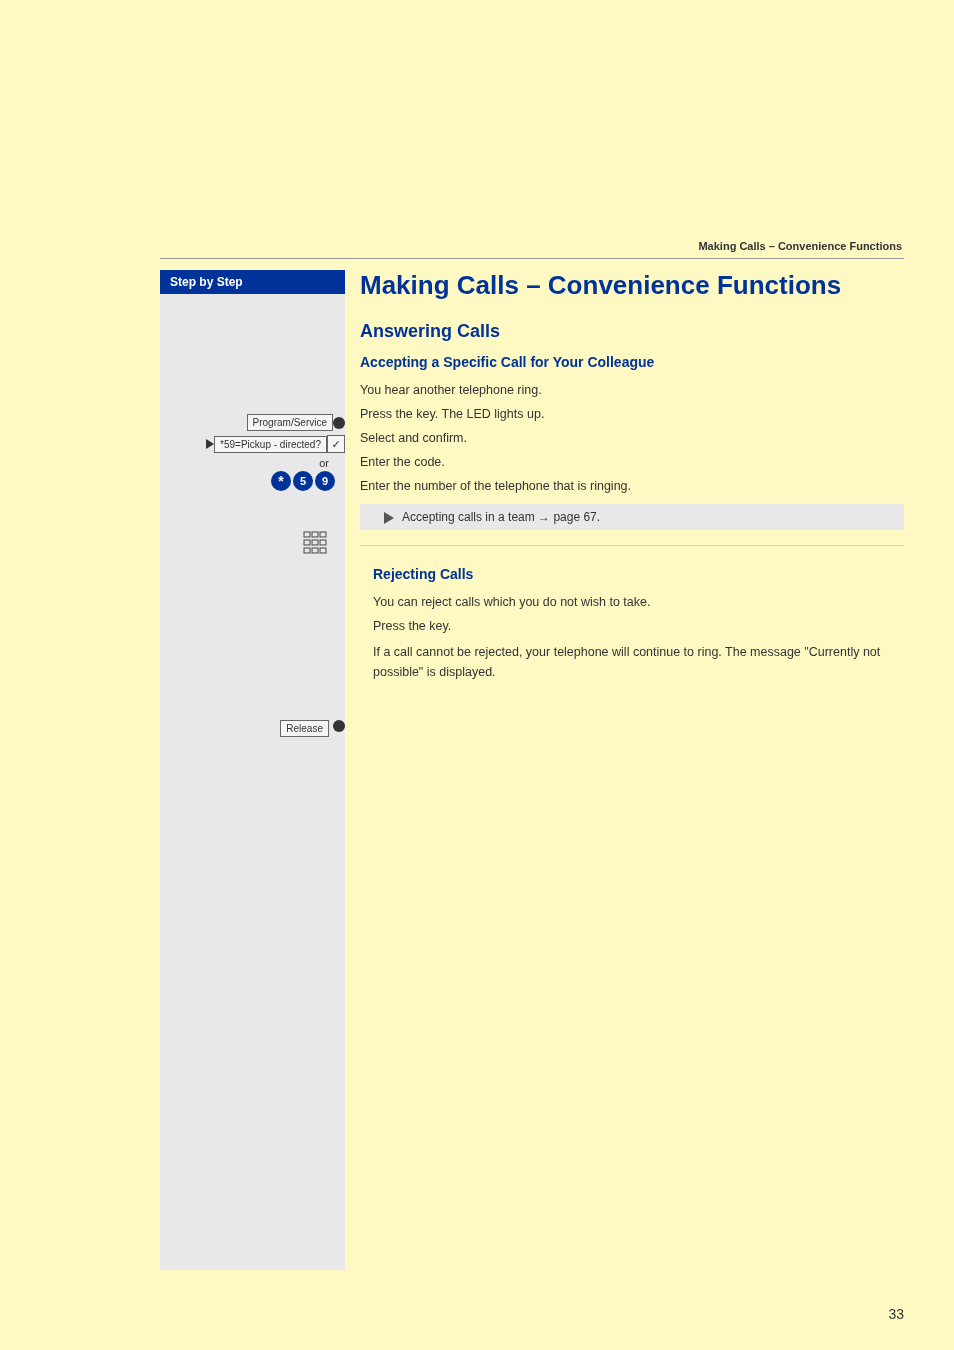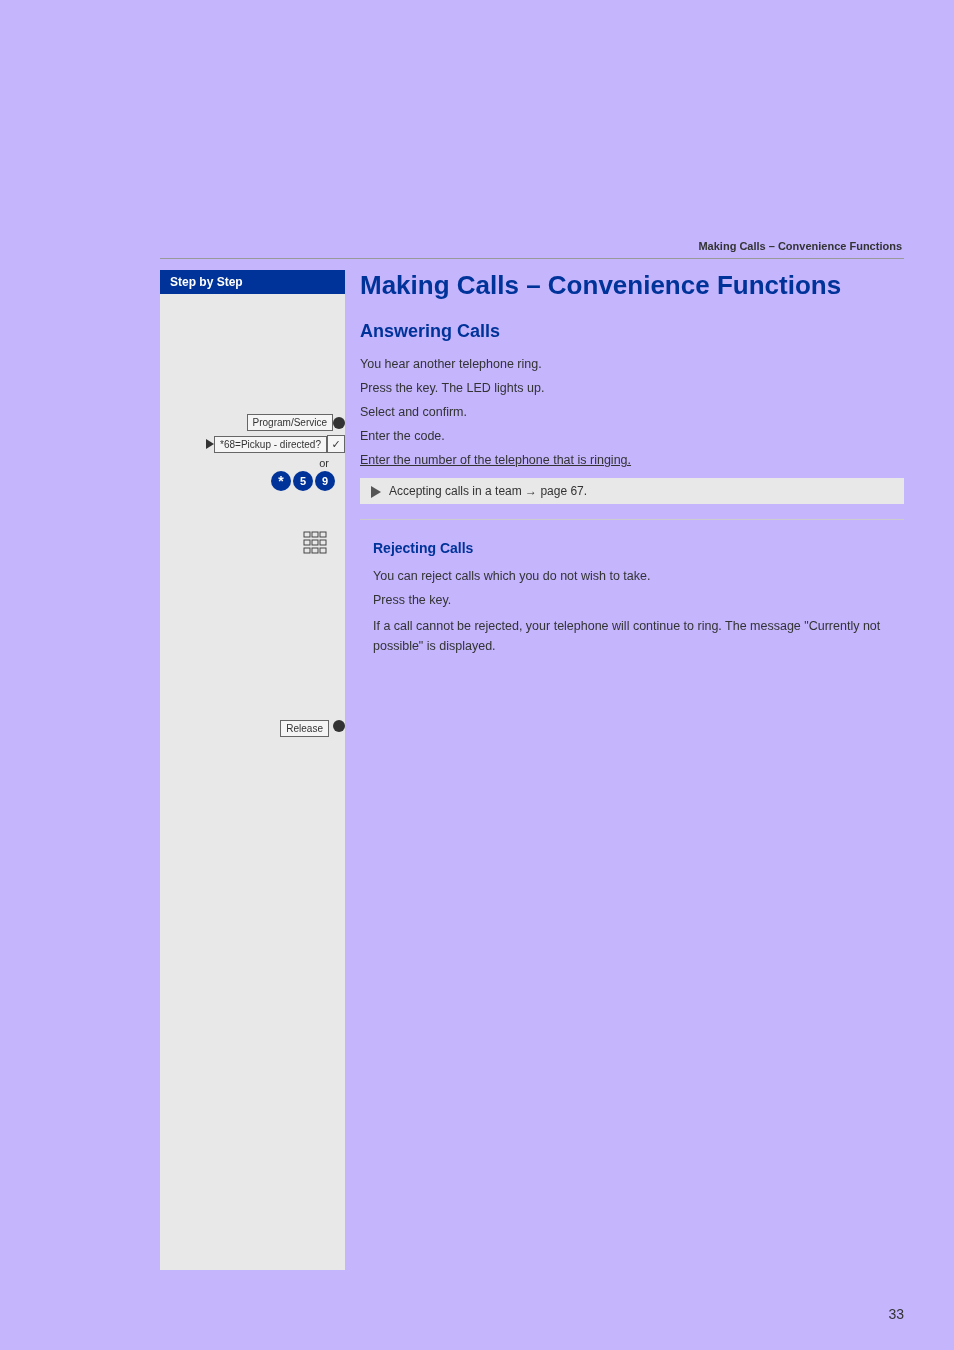--- a/index.html
+++ b/index.html
@@ -8,21 +8,21 @@
       min-height: 1350px;
       background: #ffffff;
       font-family: Arial, Helvetica, sans-serif;
       font-size: 13px;
       color: #333;
     }
 
     .page-container {
       width: 954px;
       min-height: 1350px;
-      background: #c4b5fd;
+      background: #fef9c3;
       position: relative;
     }
 
     
     .header-rule {
       position: absolute;
       top: 258px;
       left: 160px;
       right: 50px;
       height: 1px;
@@ -206,21 +206,21 @@
       background: #ccc;
       margin: 15px 0;
     }
 
     
     .note-box {
       display: flex;
       align-items: center;
       gap: 8px;
       background: #e8e8e8;
-      padding: 6px 11px;
+      padding: 6px 24px;
       margin: 8px 0;
     }
 
     .note-arrow {
       width: 0;
       height: 0;
       border-top: 6px solid transparent;
       border-bottom: 6px solid transparent;
       border-left: 10px solid #555;
       margin-top: 2px;
@@ -275,21 +275,21 @@
       
       <div class="left-instructions">
 
         <div class="phone-key-row">
           <span class="key-label">Program/Service</span>
           <span class="led-dot"></span>
         </div>
 
         <div class="phone-key-row">
           <span class="play-arrow"></span>
-          <span class="key-label">*68=Pickup - directed?</span>
+          <span class="key-label">*59=Pickup - directed?</span>
           <div class="checkmark-box">✓</div>
         </div>
 
         <div class="or-text">or</div>
 
         <div class="code-circles">
           <div class="code-circle star">*</div>
           <div class="code-circle">5</div>
           <div class="code-circle">9</div>
         </div>
@@ -317,35 +317,36 @@
     </div>
 
     <div class="right-column">
 
       <div class="main-title">
         <span>Making Calls – Convenience Functions</span>
       </div>
 
       <div class="section-title">Answering Calls</div>
 
+      <div class="subsection-title">Accepting a Specific Call for Your Colleague</div>
 
       <div>
         <p class="body-text">You hear another telephone ring.</p>
       </div>
       <div>
         <p class="body-text">Press the key. The LED lights up.</p>
       </div>
       <div>
         <p class="body-text">Select and confirm.</p>
       </div>
       <div>
         <p class="body-text">Enter the code.</p>
       </div>
 
-      <div style="margin-top:0;text-decoration:underline;">
+      <div style="margin-top:0;">
         <p class="body-text">Enter the number of the telephone that is ringing.</p>
       </div>
 
       <div class="note-box">
         <div class="note-arrow"></div>
         <span class="note-text">Accepting calls in a team → page 67.</span>
       </div>
 
       <div class="divider"></div>
 

